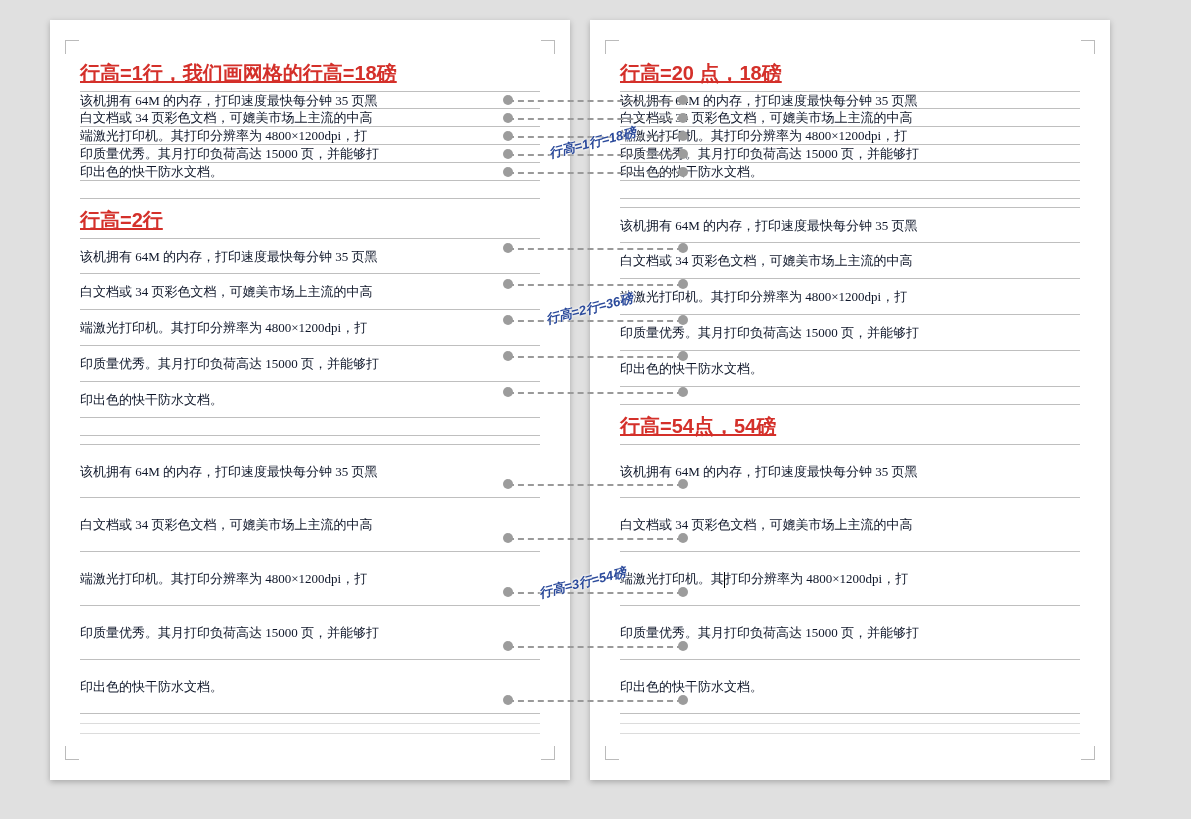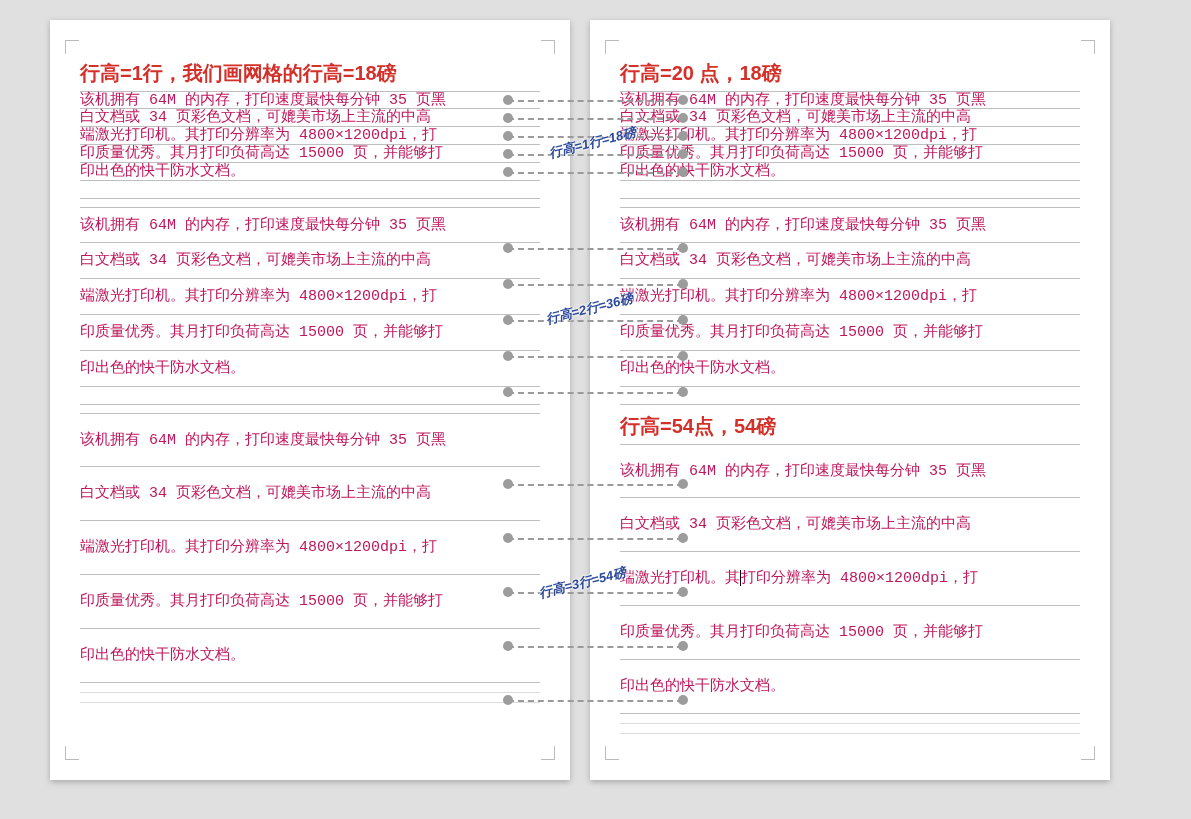--- a/index.html
+++ b/index.html
@@ -38,25 +38,25 @@
   .corner-br { position:absolute; bottom:20px; right:15px; width:14px; height:14px; border-right:1px solid #bbb; border-bottom:1px solid #bbb;}
 
   .section { margin-bottom: 8px; }
   .heading {
     font-family: "Microsoft YaHei", "黑体", sans-serif;
     font-weight: bold;
     color: #d4302a;
     font-size: 20px;
     text-shadow: 0 1px 0 #fff, 1px 0 0 #fff, 0 -1px 0 #fff, -1px 0 0 #fff;
     margin-bottom: 4px;
+    text-decoration: underline;
   }
   .para {
-    font-size: 15px;
-    color: #be185d;
-    font-family: Liberation Mono, monospace;
+    font-size: 13px;
+    color: #0f172a;
   }
   .line {
     border-bottom: 1px solid #bfbfbf;
     position: relative;
   }
   .line.top { border-top: 1px solid #bfbfbf; }
   .line18 { line-height: 18px; height: 18px; }
   .line36 { line-height: 36px; height: 36px; }
   .line54 { line-height: 54px; height: 54px; }
   .grid-extra { height: 10px; border-bottom: 1px solid #dcdcdc; }
@@ -110,20 +110,21 @@
         <div class="line line18 top">该机拥有 64M 的内存，打印速度最快每分钟 35 页黑</div>
         <div class="line line18">白文档或 34 页彩色文档，可媲美市场上主流的中高</div>
         <div class="line line18">端激光打印机。其打印分辨率为 4800×1200dpi，打</div>
         <div class="line line18">印质量优秀。其月打印负荷高达 15000 页，并能够打</div>
         <div class="line line18">印出色的快干防水文档。</div>
         <div class="line line18"></div>
       </div>
     </div>
 
     <div class="section">
+      <div class="heading">行高=2行</div>
       <div class="para">
         <div class="line line36 top">该机拥有 64M 的内存，打印速度最快每分钟 35 页黑</div>
         <div class="line line36">白文档或 34 页彩色文档，可媲美市场上主流的中高</div>
         <div class="line line36">端激光打印机。其打印分辨率为 4800×1200dpi，打</div>
         <div class="line line36">印质量优秀。其月打印负荷高达 15000 页，并能够打</div>
         <div class="line line36">印出色的快干防水文档。</div>
         <div class="line line18"></div>
       </div>
     </div>
 

